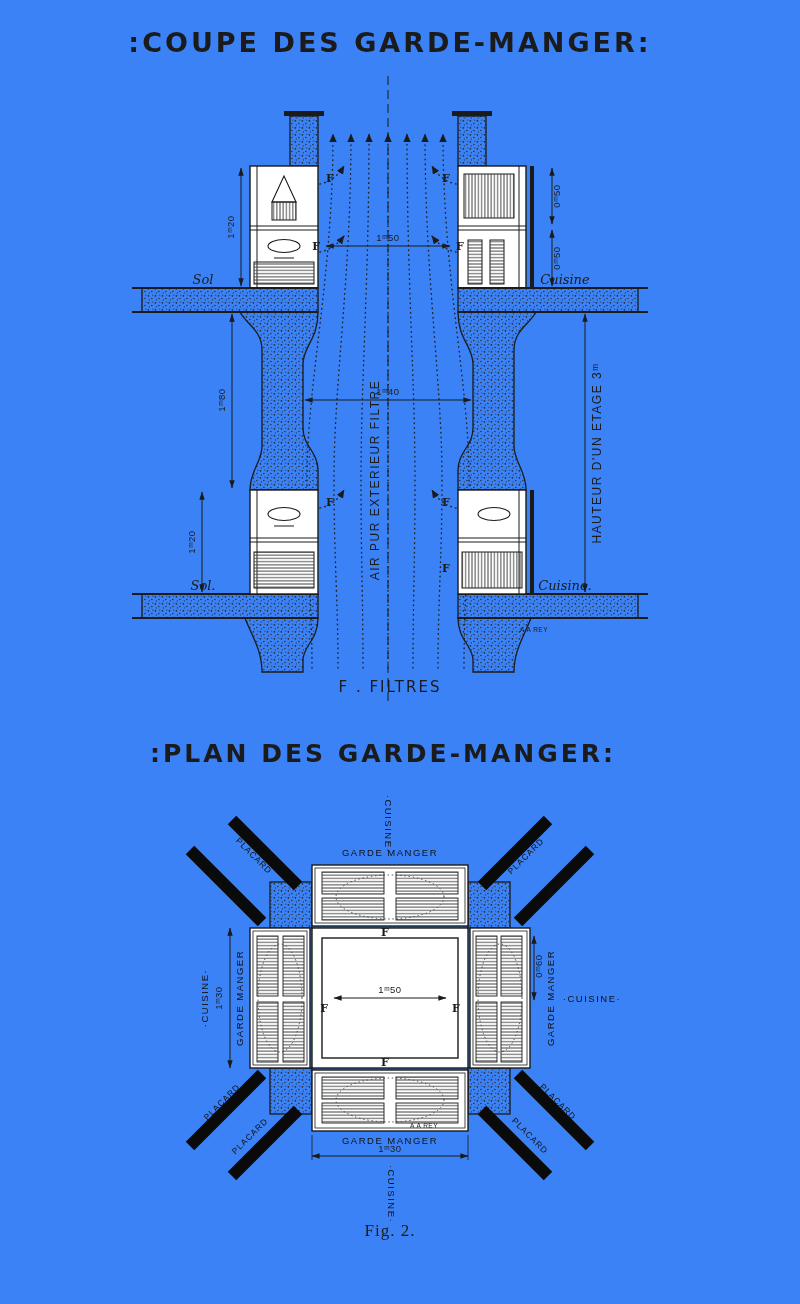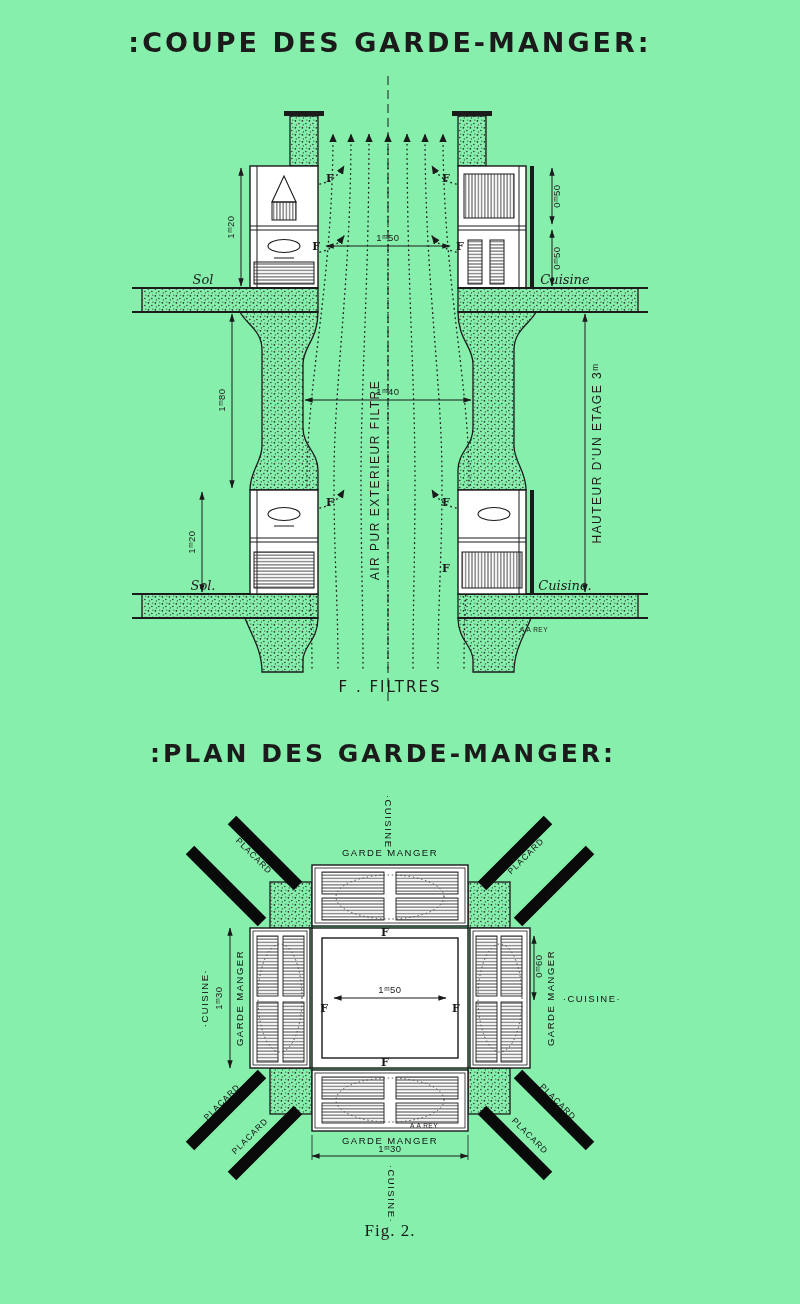--- a/index.html
+++ b/index.html
@@ -1,17 +1,17 @@
 <!DOCTYPE html>
 <html><head>
 <meta charset="utf-8">
 <style>
   html,body{margin:0;padding:0;}
   body{width:800px;height:1304px;background:#fbfbf9;font-family:"Liberation Sans",sans-serif;}
-  #page{position:relative;width:800px;height:1304px;background:#86efac;overflow:hidden;}
+  #page{position:relative;width:800px;height:1304px;background:#3b82f6;overflow:hidden;}
   svg{display:block;}
   .title{font-family:"DejaVu Sans",sans-serif;font-weight:600;letter-spacing:3px;font-size:27px;fill:#1b1b1b;}
   .title2{font-size:25px;}
   .cap{font-family:"Liberation Serif",serif;font-size:17px;fill:#1b1b1b;letter-spacing:1px;}
   .dim{font-family:"Liberation Sans",sans-serif;font-size:9.5px;fill:#1b1b1b;letter-spacing:.5px;}
   .hand{font-family:"DejaVu Serif",serif;font-style:italic;font-size:13px;fill:#1b1b1b;}
   .fm{font-family:"DejaVu Serif",serif;font-size:11px;font-weight:700;fill:#1b1b1b;}
   .pl{font-family:"Liberation Sans",sans-serif;font-size:8.5px;letter-spacing:1px;fill:#111;}
   .gm{font-family:"Liberation Sans",sans-serif;font-size:9.5px;letter-spacing:1.5px;fill:#111;}
   .vt{font-family:"Liberation Sans",sans-serif;font-size:12px;letter-spacing:1.5px;fill:#1b1b1b;}

